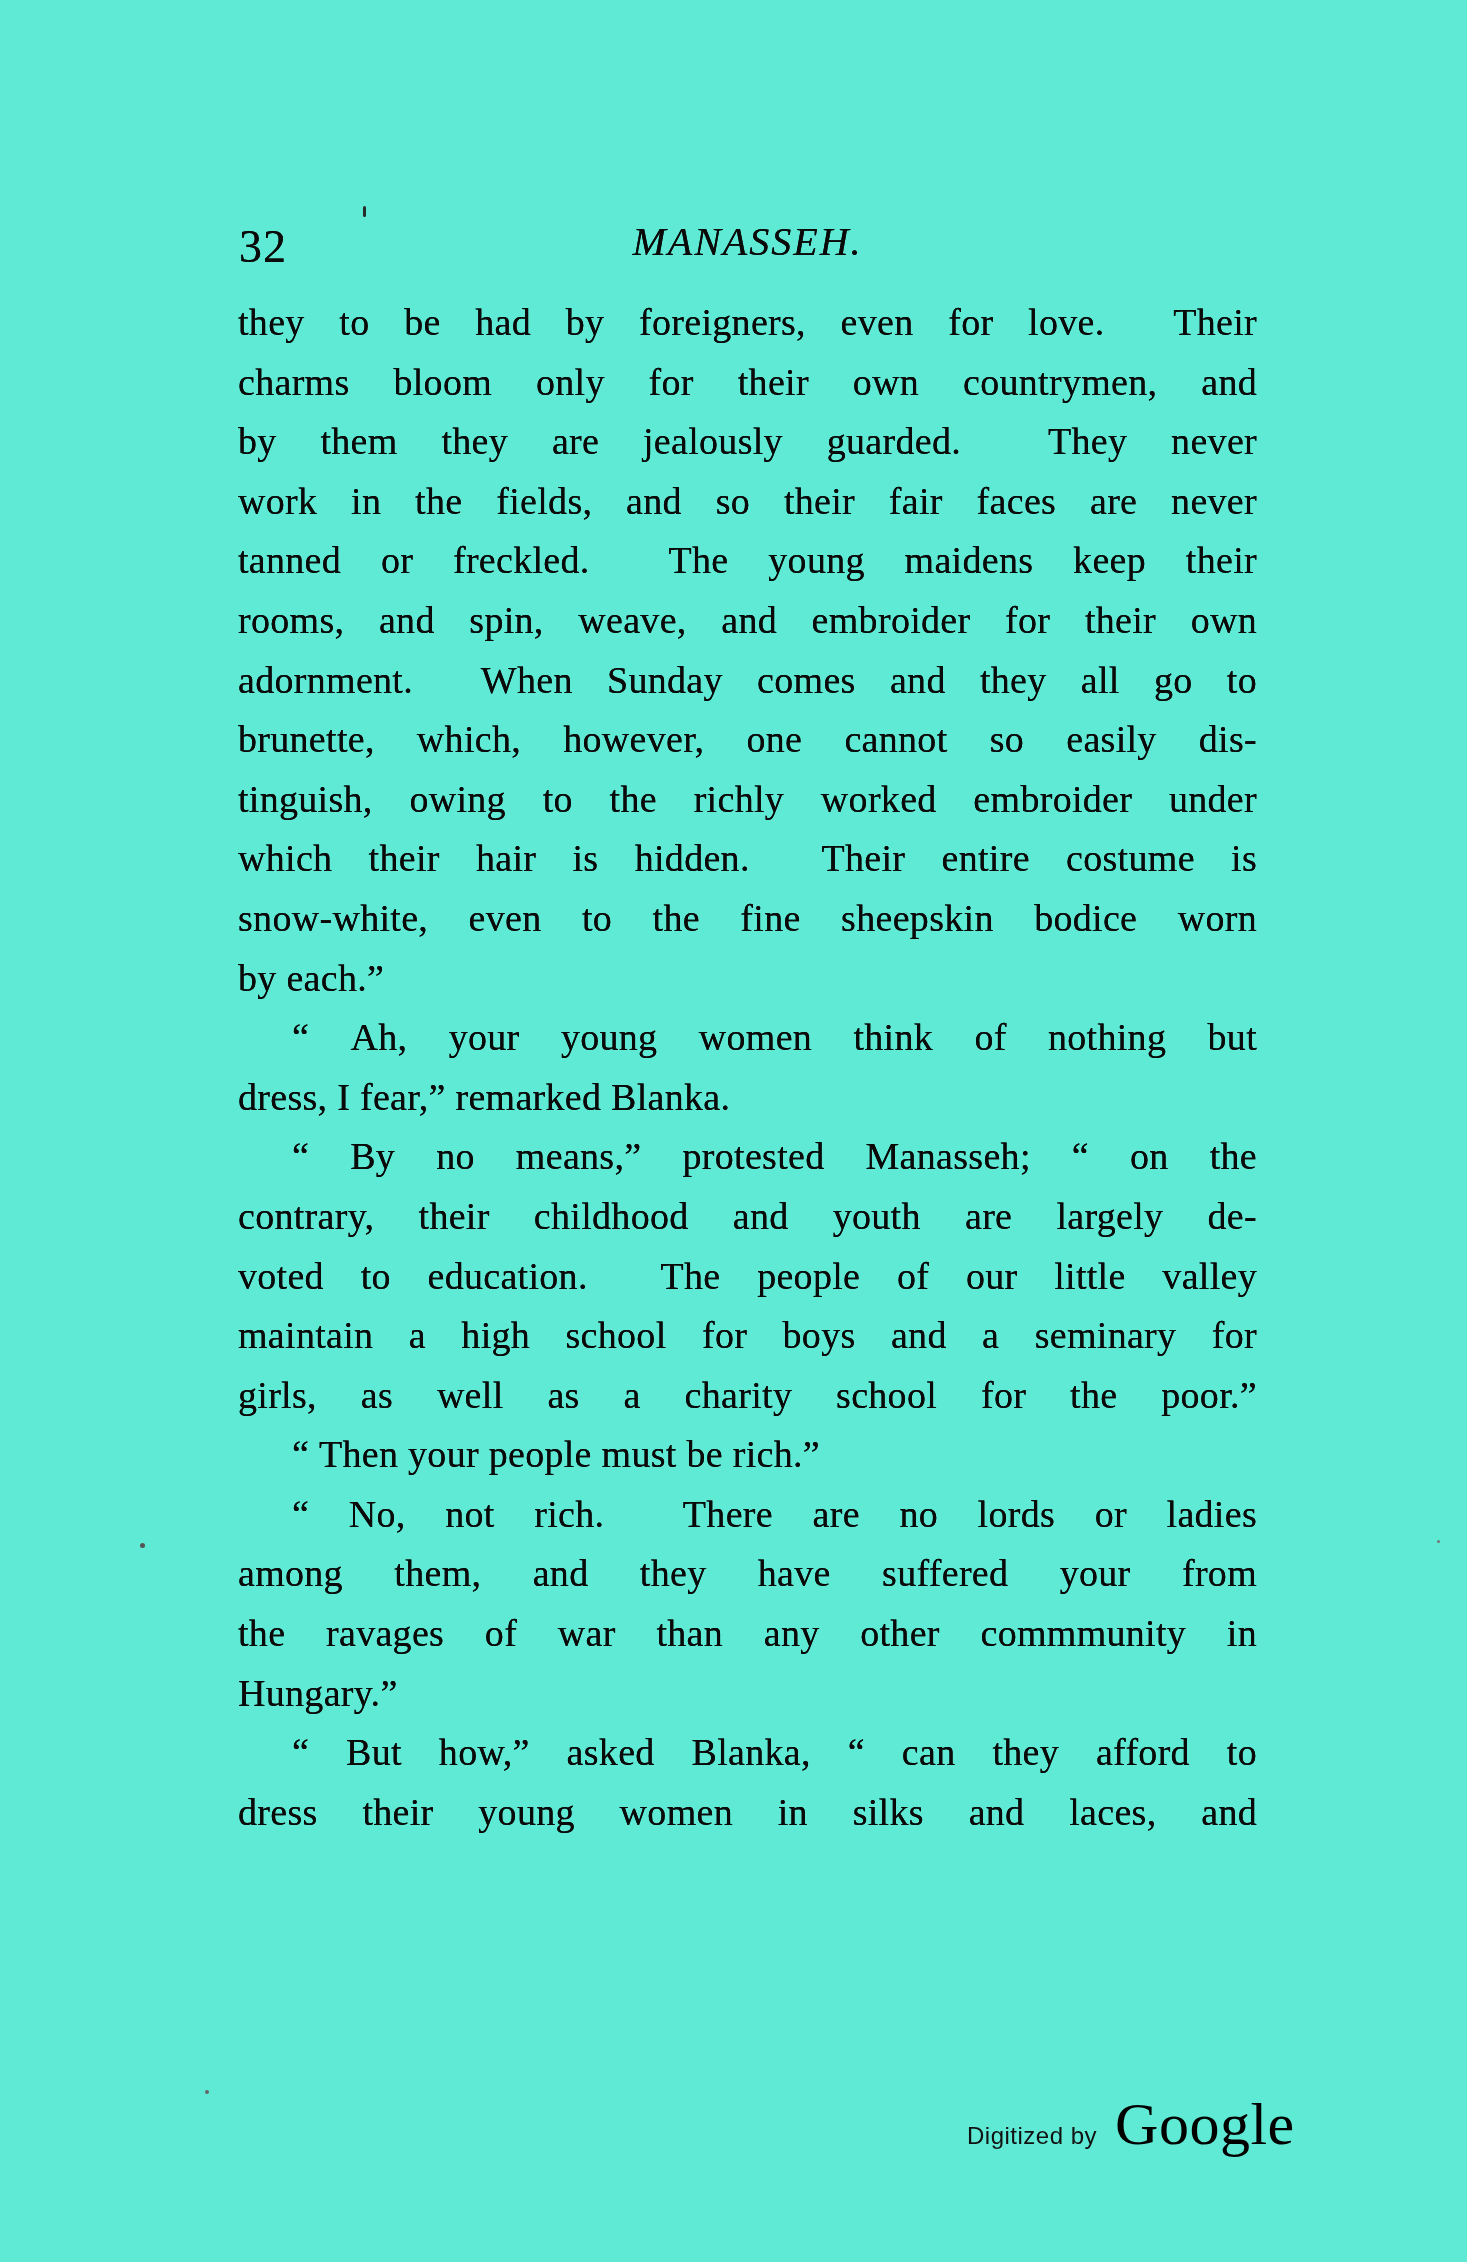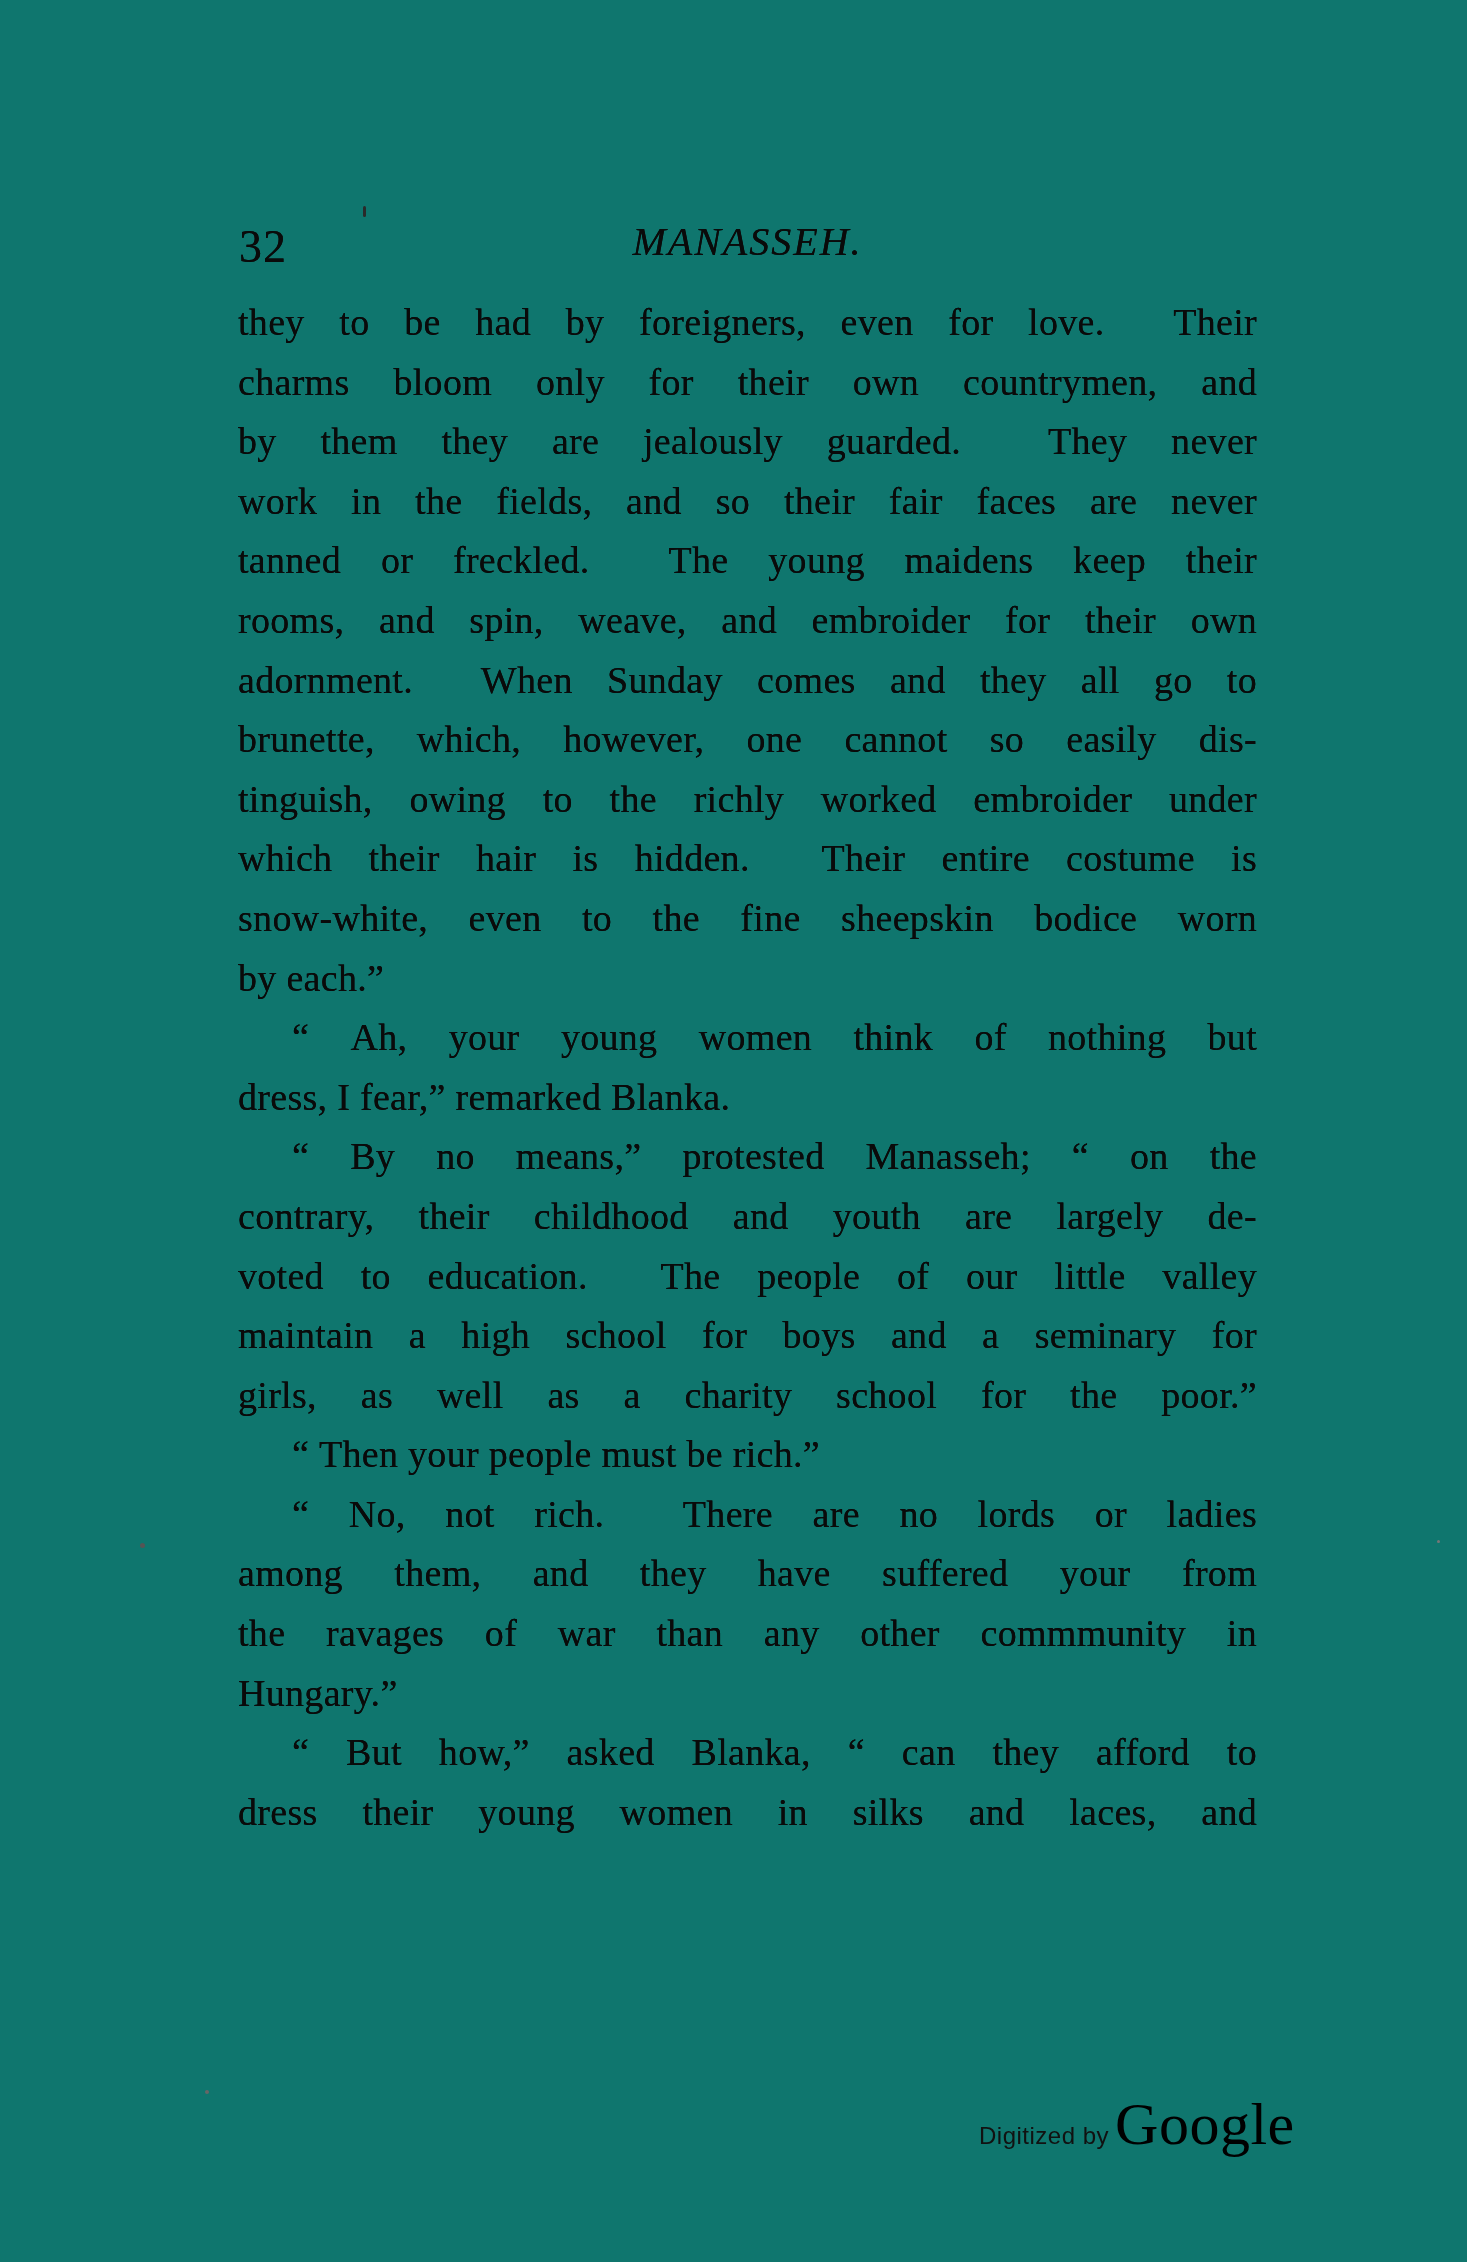--- a/index.html
+++ b/index.html
@@ -1,20 +1,20 @@
 <!DOCTYPE html>
 <html><head>
 <meta charset="utf-8">
 <style>
   html, body { margin: 0; padding: 0; background: #e8e8e8; }
   .page {
     position: relative;
     width: 1467px;
     height: 2262px;
-    background: #0f766e;
+    background: #5eead4;
     color: #0a0a0a;
     overflow: hidden;
     font-family: "Liberation Serif", serif;
   }
   .pagenum {
     position: absolute;
     left: 239px;
     top: 224px;
     font: 46px/1 "Liberation Serif", serif;
     letter-spacing: 1px;
@@ -42,23 +42,22 @@
   }
   .line { text-align: justify; text-align-last: justify; }
   .line.para-end { text-align-last: left; }
   .line.indent { text-indent: 54px; }
   .footer {
     position: absolute;
     left: 967px;
     top: 2094px;
     display: flex;
     align-items: baseline;
-    gap: 6px;
+    gap: 18px;
     white-space: nowrap;
-    margin-left: 12px;
   }
   .digitized {
     font-family: "Liberation Sans", sans-serif;
     font-size: 24px;
     letter-spacing: 0.5px;
     color: #111;
   }
   .google-logo {
     font-family: "Liberation Serif", serif;
     font-size: 60px;

